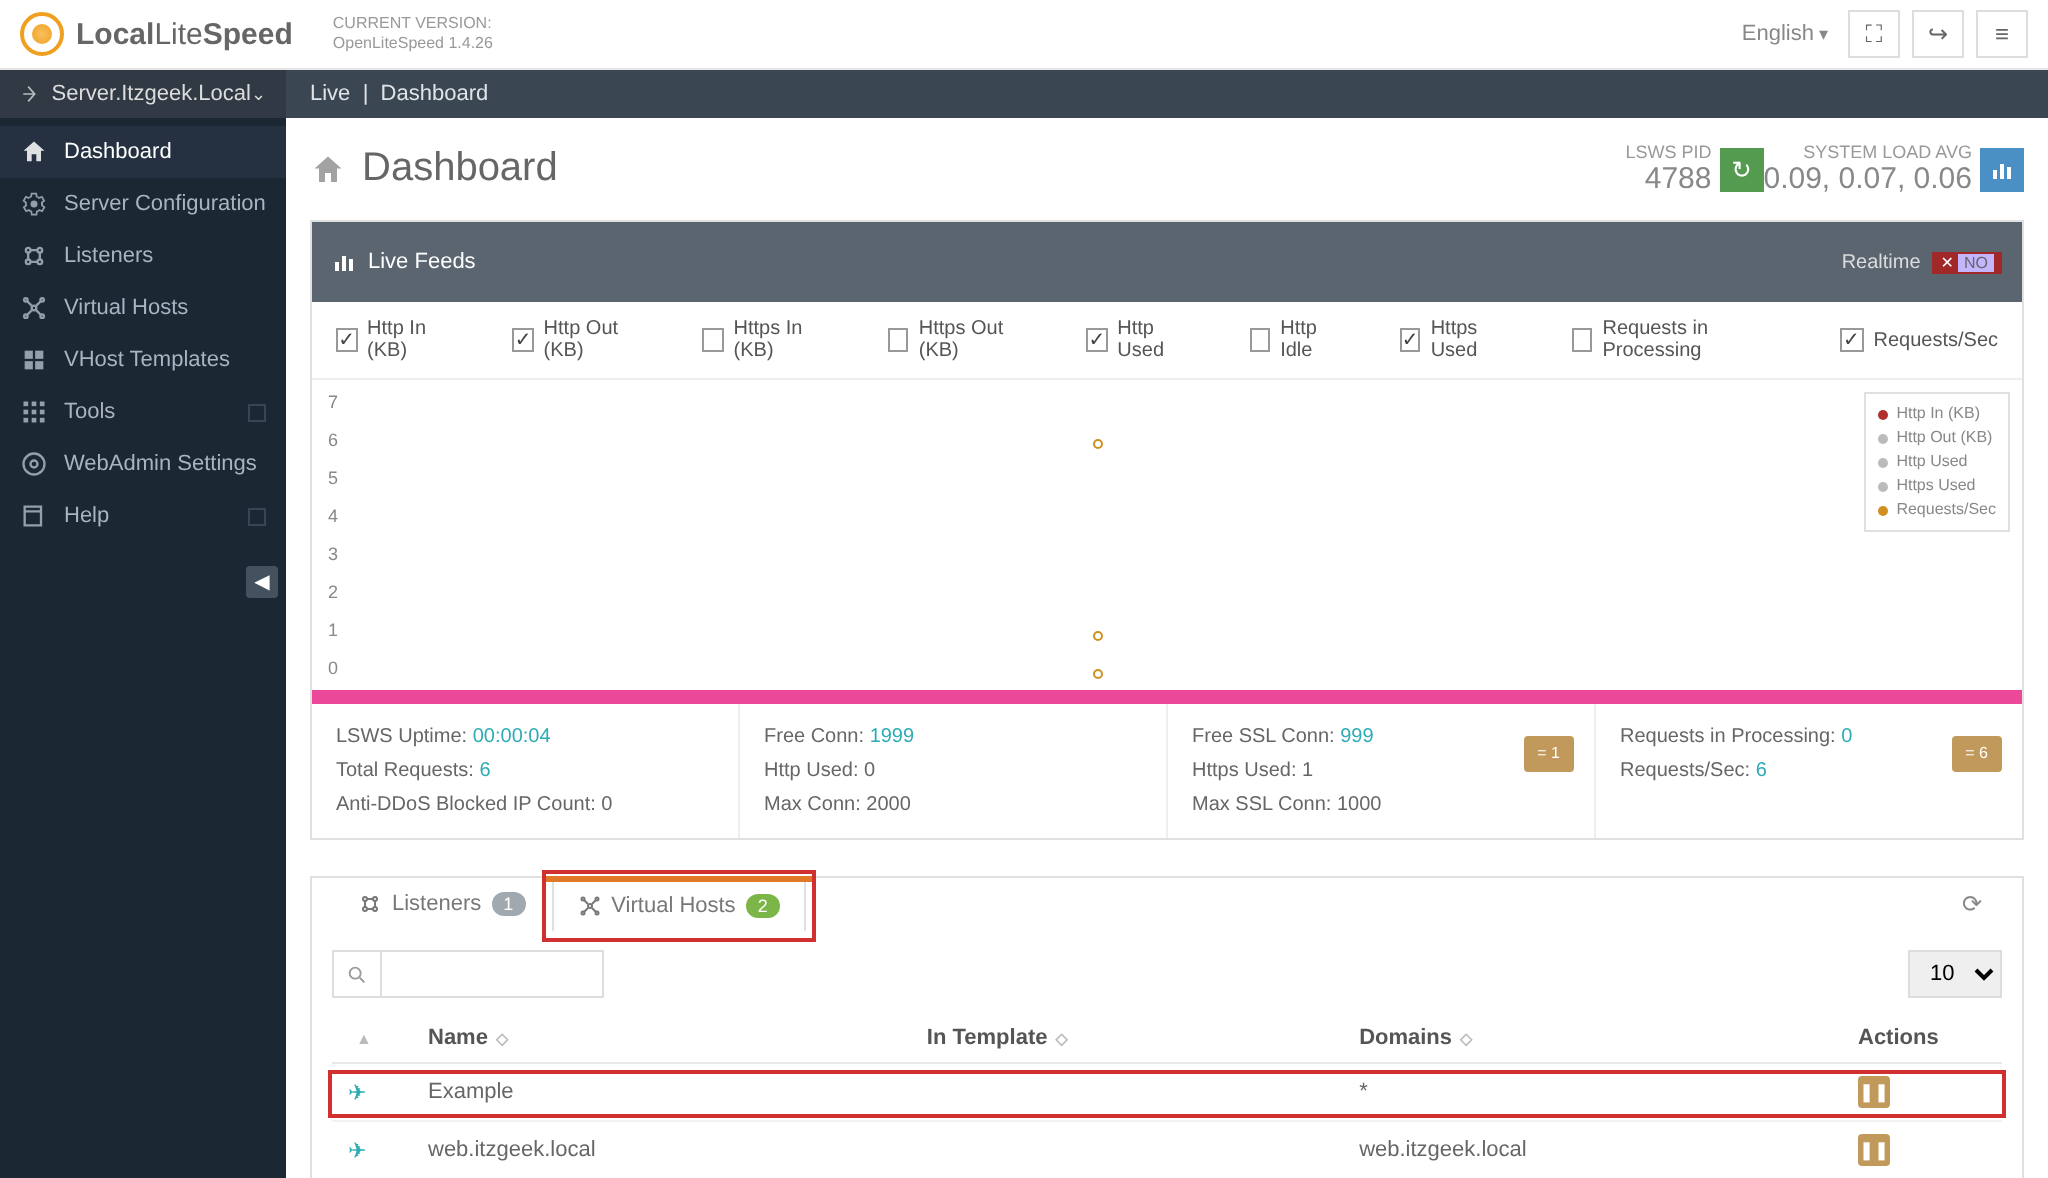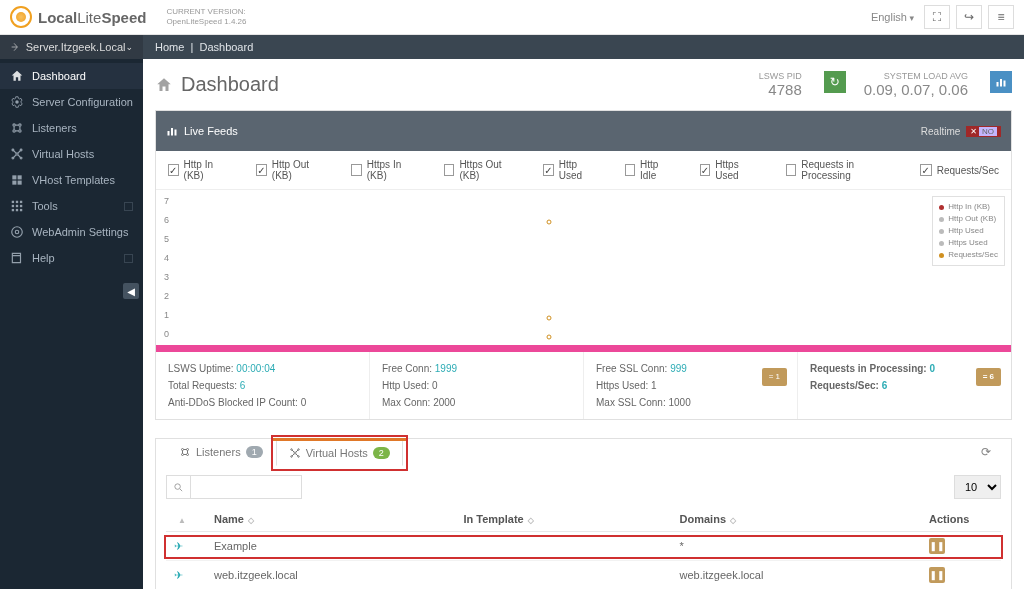--- a/index.html
+++ b/index.html
@@ -34,21 +34,21 @@
 .side-item svg, .side-item .ico { width: 14px; height: 14px; margin-right: 8px; opacity: .85; }
 .side-item .sq { margin-left: auto; width: 9px; height: 9px; border: 1px solid #445260; opacity: .7; }
 .collapse-btn { position: absolute; right: 4px; top: 224px; width: 16px; height: 16px; background: #445260; color: #fff; display: flex; align-items: center; justify-content: center; border-radius: 2px; font-size: 10px; cursor: pointer; }
 
 .main { flex: 1; background: #fff; overflow: auto; padding: 12px; }
 
 
 .headrow { display: flex; align-items: center; margin-bottom: 12px; }
 .page-title { font-size: 20px; color: #666; font-weight: 300; display: flex; align-items: center; }
 .page-title svg { margin-right: 8px; opacity: .6; }
-.stats-right { margin-left: auto; display: flex; gap: 18px; align-items: flex-start; }
+.stats-right { margin-left: auto; display: flex; align-items: center; }
 .stat-block { text-align: right; }
 .stat-label { font-size: 9px; color: #999; }
 .stat-val { font-size: 15px; color: #888; }
 .stat-icon { width: 22px; height: 22px; background: #549b4f; display: inline-flex; align-items: center; justify-content: center; color: #fff; font-size: 12px; margin-left: 4px; }
 .stat-icon.blue { background: #4a90c4; }
 
 
 .panel { border: 1px solid #e0e0e0; margin-bottom: 18px; }
 .panel-hd { height: 40px; background: #5a6570; color: #fff; display: flex; align-items: center; padding: 0 10px; font-size: 11px; }
 .panel-hd svg { margin-right: 6px; }
@@ -68,21 +68,21 @@
 .dot.b { left: 50%; bottom: 14%; }
 .dot.c { left: 50%; bottom: 0%; }
 .legend { position: absolute; right: 6px; top: 6px; border: 1px solid #e0e0e0; padding: 4px 6px; font-size: 8px; background: #fff; }
 .legend div { display: flex; align-items: center; gap: 4px; color: #888; line-height: 1.5; }
 .ldot { width: 5px; height: 5px; border-radius: 50%; background: #bbb; }
 .ldot.red { background: #b03030; }
 .ldot.or { background: #d09020; }
 
 .stats-grid { display: flex; border-top: 7px solid #ec4899; font-size: 10px; }
 .stats-cell { flex: 1; padding: 8px 12px; border-right: 1px solid #eee; color: #666; line-height: 1.7; position: relative; }
-.stats-cell:last-child { border-right: none; font-weight: bold; }
+.stats-cell:last-child { border-right: none; }
 .cyan { color: #2dacb5; }
 .badge-sm { position: absolute; right: 10px; top: 16px; padding: 2px 7px; background: #c19a5b; color: #fff; font-size: 8px; border-radius: 2px; }
 
 
 .tabs-panel { border: 1px solid #e0e0e0; }
 .tabs-hd { display: flex; align-items: flex-end; padding: 0 10px; }
 .tab { padding: 6px 12px; font-size: 11px; color: #777; display: flex; align-items: center; gap: 5px; border: 1px solid transparent; cursor: pointer; }
 .tab.active { border: 1px solid #e0e0e0; border-bottom-color: #fff; position: relative; top: 1px; background: #fff; }
 .tab .count { background: #a0a9b0; color: #fff; border-radius: 8px; font-size: 9px; padding: 1px 6px; }
 .tab .count.green { background: #7cb548; }
@@ -135,21 +135,21 @@
 
 <div class="crumb-bar">
   <div class="host-cell">
     <svg width="12" height="12" viewBox="0 0 24 24" fill="none" stroke="currentColor" stroke-width="2">
         <path d="M10 3l8 9-8 9M4 12h14"></path>
       </svg>
     <span>Server.Itzgeek.Local</span>
       <span class="caret">⌄</span>
   </div>
   <div class="crumbs">
-    <a>Home</a>
+    <a>Live</a>
     &nbsp;<span>|</span>&nbsp;
     <span>Dashboard</span>
   </div>
 </div>
 
 <div class="wrap">
 
   <div class="sidebar">
     <div class="side-item active">
       <svg class="ico" viewBox="0 0 24 24" fill="currentColor">

